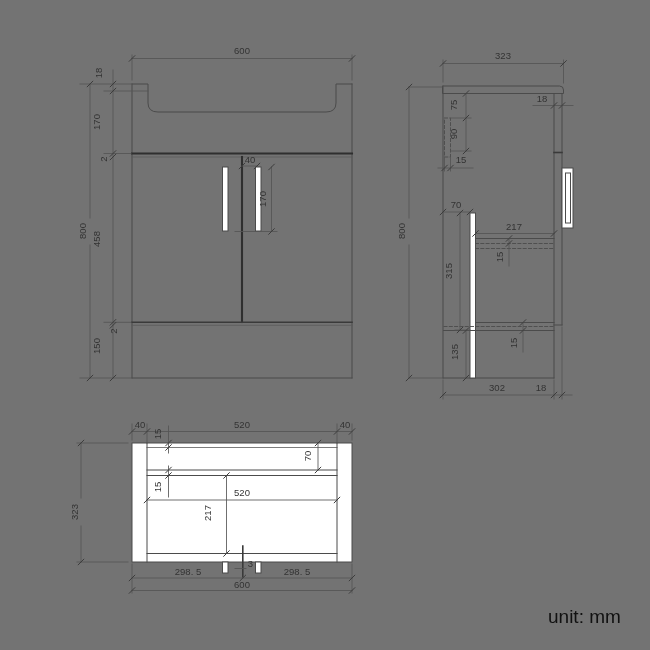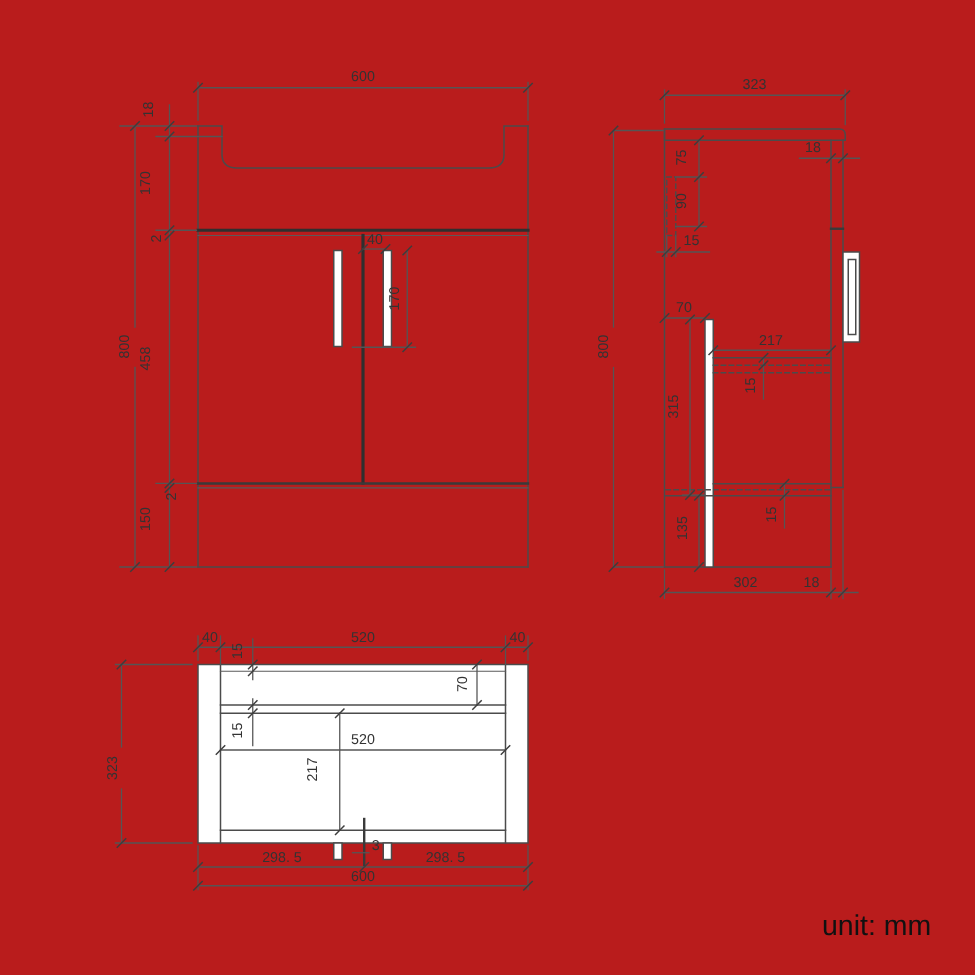--- a/index.html
+++ b/index.html
@@ -1,16 +1,16 @@
 <!DOCTYPE html>
 <html><head>
 <meta charset="utf-8">
 <style>
   html,body{margin:0;padding:0;background:#ffffff;}
-  #stage{position:relative;width:650px;height:650px;background:#b91c1c;overflow:hidden;}
+  #stage{position:relative;width:650px;height:650px;background:#737373;overflow:hidden;}
   svg{position:absolute;left:0;top:0;}
   svg text{font-family:"Liberation Sans","DejaVu Sans",sans-serif;font-size:9.5px;fill:#333333;text-anchor:middle;}
   svg text.big{font-size:19px;fill:#111111;text-anchor:start;}
   .ln{stroke:#4b4b4b;stroke-width:1;fill:none;stroke-linecap:square;}
   .thick{stroke:#2f2f2f;stroke-width:2.1;}
   .med{stroke:#3a3a3a;stroke-width:1.6;}
   .thin{stroke:#5a5a5a;stroke-width:0.8;}
   .dash{stroke:#4b4b4b;stroke-width:0.9;stroke-dasharray:3,2.3;fill:none;}
   .dim{stroke:#555555;stroke-width:0.85;fill:none;stroke-linecap:square;}
   .tk{stroke:#3d3d3d;stroke-width:1;}

